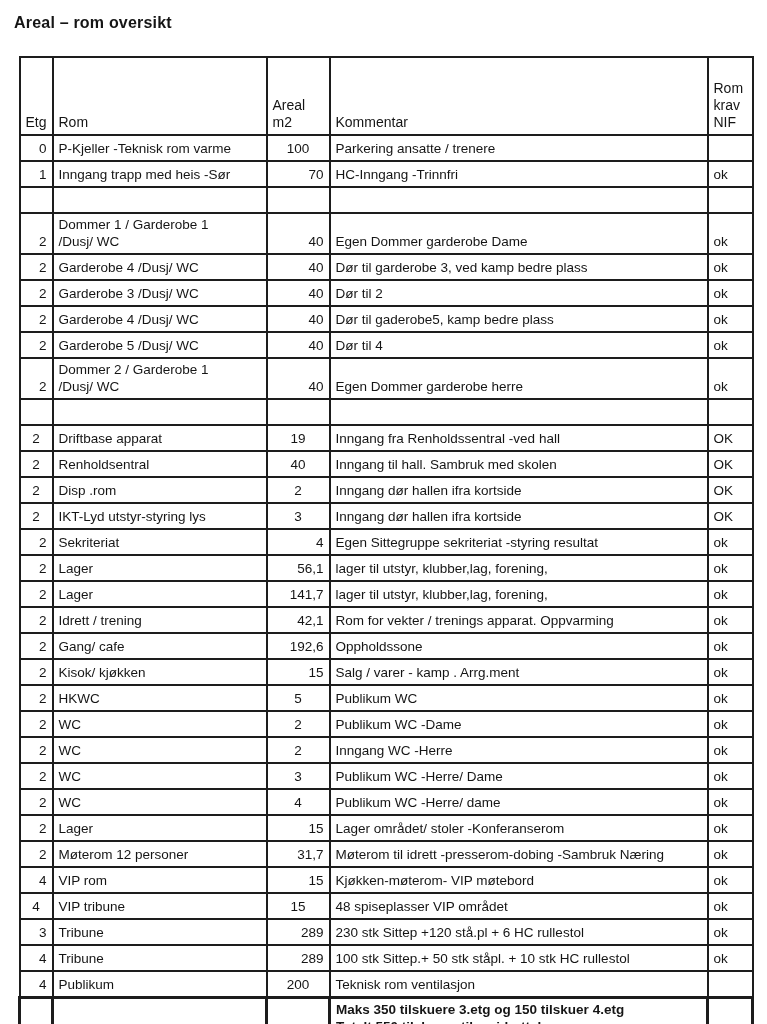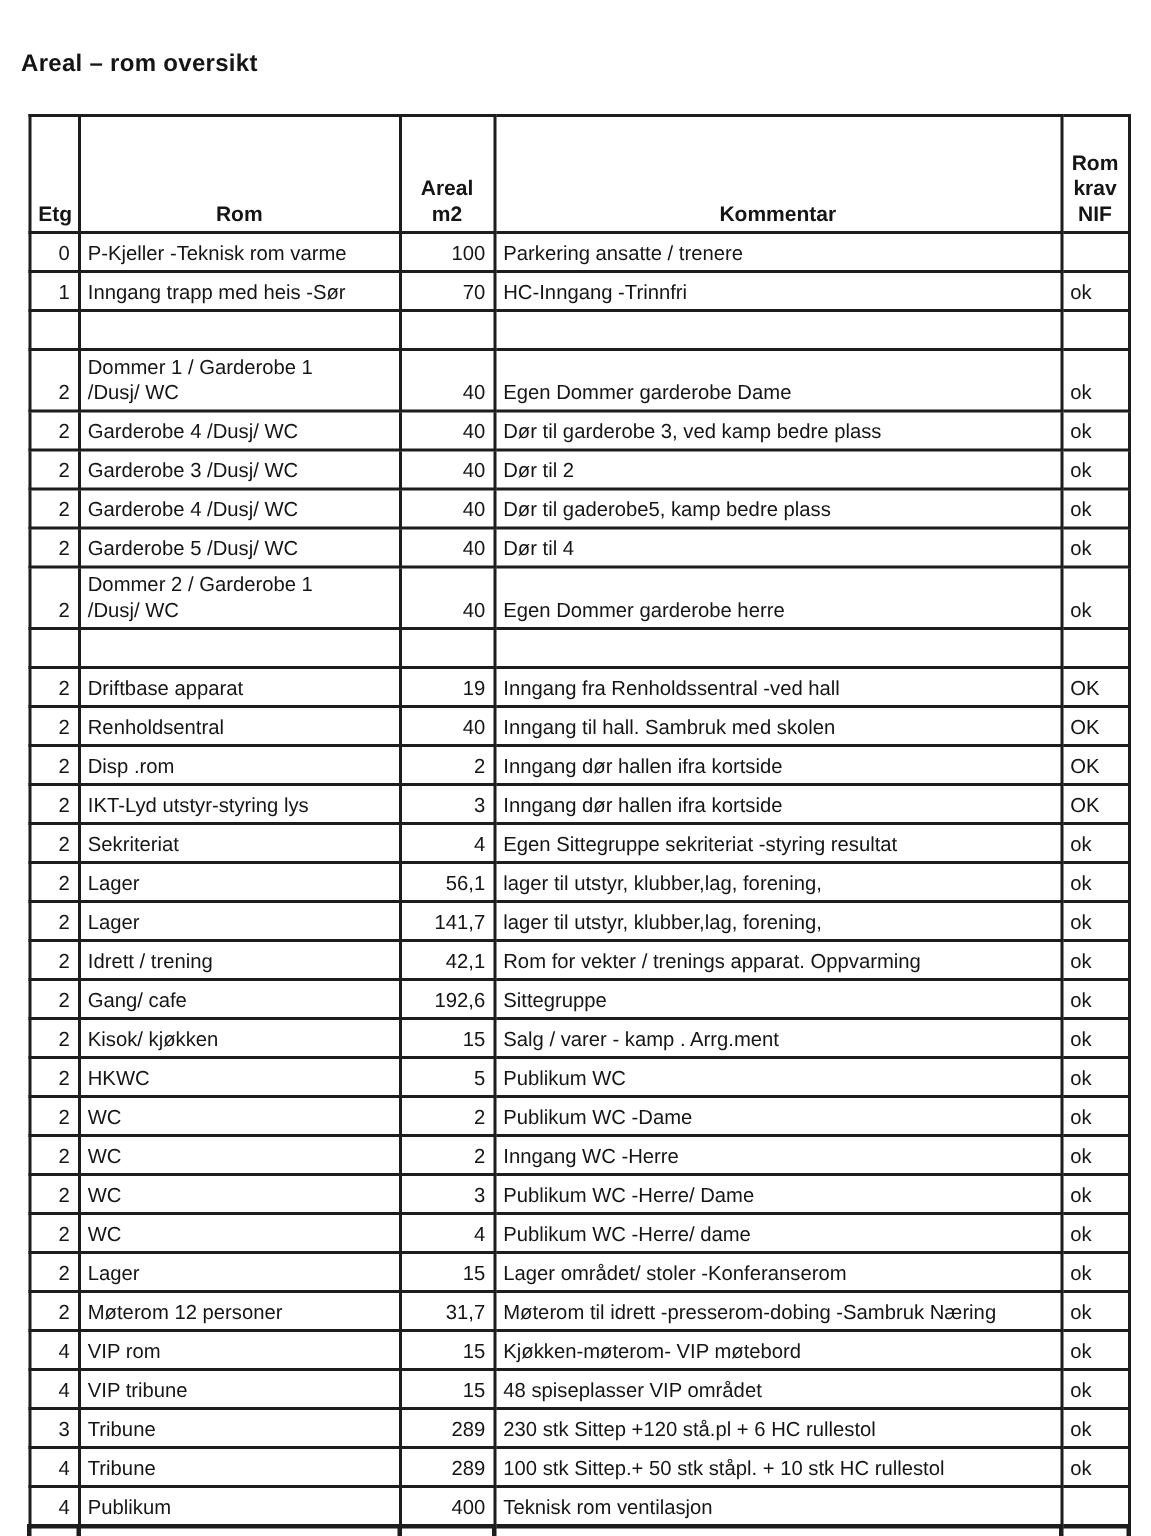--- a/index.html
+++ b/index.html
@@ -10,21 +10,20 @@
     width: 767px;
     height: 1024px;
     font-family: "Liberation Sans", sans-serif;
     color: #151515;
     overflow: hidden;
   }
   .page {
     width: 767px;
     height: 840px;
     padding: 12px 14px 0 14px;
-    margin-top: 20px;
   }
   h1.doc-title {
     font-size: 16px;
     font-weight: bold;
     margin: 2px 0 0 0;
     letter-spacing: 0.2px;
   }
   table.room-table {
     border-collapse: collapse;
     table-layout: fixed;
@@ -41,30 +40,30 @@
   .room-table td {
     border: 2px solid #1d1d1d;
     padding: 2px 5px 3px 5px;
     font-size: 13.5px;
     line-height: 17px;
     vertical-align: bottom;
     white-space: pre-line;
     overflow: hidden;
   }
   .room-table thead th {
-    font-weight: bold;
+    font-weight: normal;
     font-size: 14px;
-    text-align: center;
+    text-align: left;
     height: 78px;
     vertical-align: bottom;
   }
   .room-table tbody td {
     height: 26px;
   }
-  .al { text-align: right; }
+  .al { text-align: center; }
   .ar { text-align: right; }
   .bold-row td { font-weight: bold; }
   .thick-row td { border-width: 3px; }
 </style>
 </head>
 <body>
 
 <div class="page">
   <h1 class="doc-title">Areal – rom oversikt</h1>
 
@@ -214,21 +213,21 @@
           <td class="col-etg ar">2</td>
           <td class="col-rom">Idrett / trening</td>
           <td class="col-areal ar">42,1</td>
           <td class="col-kommentar">Rom for vekter / trenings apparat. Oppvarming</td>
           <td class="col-nif">ok</td>
         </tr>
         <tr>
           <td class="col-etg ar">2</td>
           <td class="col-rom">Gang/ cafe</td>
           <td class="col-areal ar">192,6</td>
-          <td class="col-kommentar">Sittegruppe</td>
+          <td class="col-kommentar">Oppholdssone</td>
           <td class="col-nif">ok</td>
         </tr>
         <tr>
           <td class="col-etg ar">2</td>
           <td class="col-rom">Kisok/ kjøkken</td>
           <td class="col-areal ar">15</td>
           <td class="col-kommentar">Salg / varer - kamp . Arrg.ment</td>
           <td class="col-nif">ok</td>
         </tr>
         <tr>
@@ -304,21 +303,21 @@
         <tr>
           <td class="col-etg ar">4</td>
           <td class="col-rom">Tribune</td>
           <td class="col-areal ar">289</td>
           <td class="col-kommentar">100 stk Sittep.+ 50  stk ståpl.  +  10 stk HC  rullestol</td>
           <td class="col-nif">ok</td>
         </tr>
         <tr>
           <td class="col-etg ar">4</td>
           <td class="col-rom">Publikum</td>
-          <td class="col-areal al">400</td>
+          <td class="col-areal al">200</td>
           <td class="col-kommentar">Teknisk rom ventilasjon</td>
           <td class="col-nif"></td>
         </tr>
         <tr class="bold-row thick-row">
           <td class="col-etg ar"></td>
           <td class="col-rom"></td>
           <td class="col-areal ar"></td>
           <td class="col-kommentar">Maks 350 tilskuere 3.etg og 150 tilskuer 4.etg
 Totalt 550 tilskuere  til en idrettskamp</td>
           <td class="col-nif"></td>

